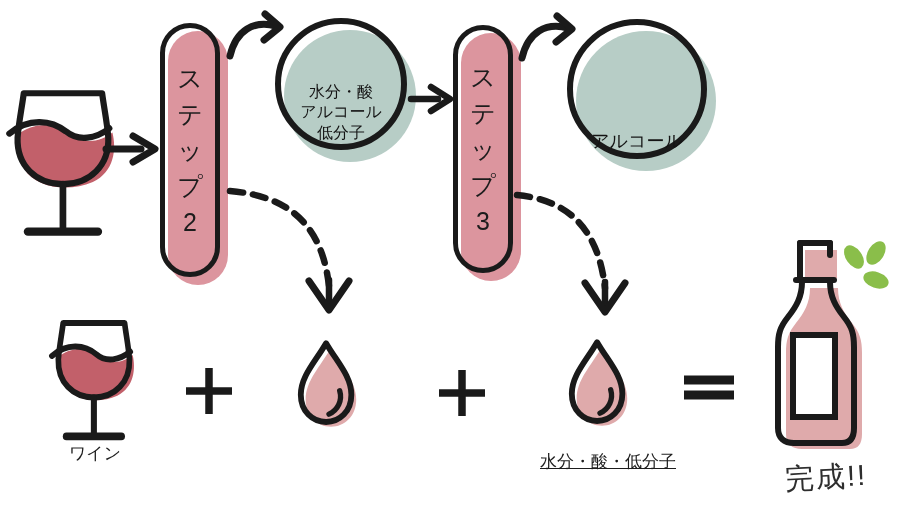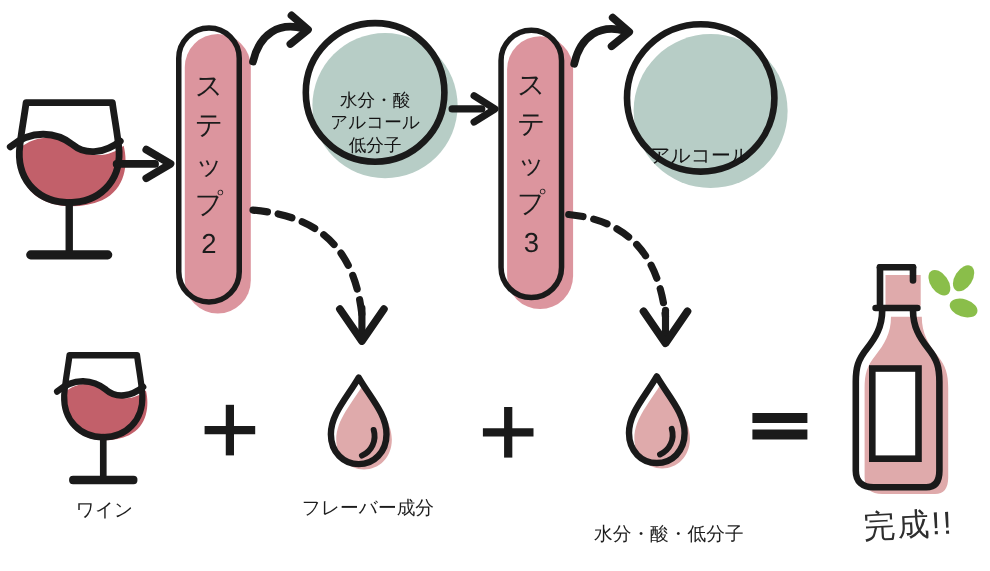--- a/index.html
+++ b/index.html
@@ -119,45 +119,44 @@
     <g>
       <path transform="translate(6,3)" fill="#c2606a" d="M12,45 C30,30 52,33 65,44 C77,54 94,51 105,42 C109,58 107,80 86,90 C60,101 30,94 20,78 C13,67 11,55 12,45 Z"></path>
     </g>
     <g fill="none" stroke="#1a1a1a" stroke-linecap="round" stroke-linejoin="round">
       <path stroke-width="7" d="M25,7 L101,7 C103,22 106,36 107,50 C108,77 89,95 63,95 C37,95 18,77 19,50 C20,36 23,22 25,7 Z"></path>
       <path stroke-width="7" d="M11,46 C30,30 52,33 66,44 C78,54 95,51 108,41"></path>
       <path stroke-width="7.5" d="M63,95 L63,139"></path>
       <path stroke-width="9" d="M29,141 L97,141"></path>
     </g>
   </svg>
-  <div class="lbl" style="left:40px;top:452px;width:110px;">ワイン</div>
+  <div class="lbl" style="left:40px;top:442px;width:110px;">ワイン</div>
 
   <svg class="abs" style="left:183px;top:365px;" width="52" height="52" viewBox="0 0 52 52" fill="none" stroke="#1a1a1a" stroke-width="7.5" stroke-linecap="butt">
     <path d="M26,3 L26,49"></path>
       <path d="M3,26 L49,26"></path>
   </svg>
 
   <svg class="abs" style="left:294px;top:339px;" width="70" height="93" viewBox="0 0 72 95">
     <path transform="translate(5,5)" fill="#dfaaab" d="M33,4 C44,23 59,38 59,57 C59,74 47,85 33,85 C19,85 7,74 7,57 C7,38 22,23 33,4 Z"></path>
     <path fill="none" stroke="#1a1a1a" stroke-width="6" stroke-linecap="round" stroke-linejoin="round" d="M33,4 C44,23 59,38 59,57 C59,74 47,85 33,85 C19,85 7,74 7,57 C7,38 22,23 33,4 Z"></path>
     <path fill="none" stroke="#1a1a1a" stroke-width="5.5" stroke-linecap="round" d="M47,53 C50,63 45,73 36,77"></path>
   </svg>
-  <div class="lbl" style="left:257px;top:450px;width:155px;">フレーバー成分</div>
 
   <svg class="abs" style="left:436px;top:367px;" width="52" height="52" viewBox="0 0 52 52" fill="none" stroke="#1a1a1a" stroke-width="7.5" stroke-linecap="butt">
     <path d="M26,3 L26,49"></path>
       <path d="M3,26 L49,26"></path>
   </svg>
 
   <svg class="abs" style="left:565px;top:338px;" width="70" height="93" viewBox="0 0 72 95">
     <path transform="translate(5,5)" fill="#dfaaab" d="M33,4 C44,23 59,38 59,57 C59,74 47,85 33,85 C19,85 7,74 7,57 C7,38 22,23 33,4 Z"></path>
     <path fill="none" stroke="#1a1a1a" stroke-width="6" stroke-linecap="round" stroke-linejoin="round" d="M33,4 C44,23 59,38 59,57 C59,74 47,85 33,85 C19,85 7,74 7,57 C7,38 22,23 33,4 Z"></path>
     <path fill="none" stroke="#1a1a1a" stroke-width="5.5" stroke-linecap="round" d="M47,53 C50,63 45,73 36,77"></path>
   </svg>
-  <div class="lbl" style="left:528px;top:474px;width:160px;">水分・酸・低分子</div>
+  <div class="lbl" style="left:528px;top:450px;width:160px;text-decoration:underline;">水分・酸・低分子</div>
 
   <svg class="abs" style="left:681px;top:375px;" width="56" height="26" viewBox="0 0 56 26" fill="none" stroke="#1a1a1a" stroke-width="9" stroke-linecap="butt">
     <path d="M3,5 L53,5"></path>
       <path d="M3,20 L53,20"></path>
   </svg>
 
   <svg class="abs" style="left:750px;top:235px;" width="142" height="225" viewBox="0 0 142 225">
     <g fill="#dfaaab">
       <rect x="55" y="15" width="32" height="28"></rect>
       <path transform="translate(8,6)" d="M52,47 C52,62 46,72 38,82 C30,92 28,99 28,112 L28,193 C28,203 34,208 44,208 L92,208 C100,208 104,203 104,193 L104,112 C104,99 102,92 94,82 C86,72 80,62 80,47 Z"></path>

